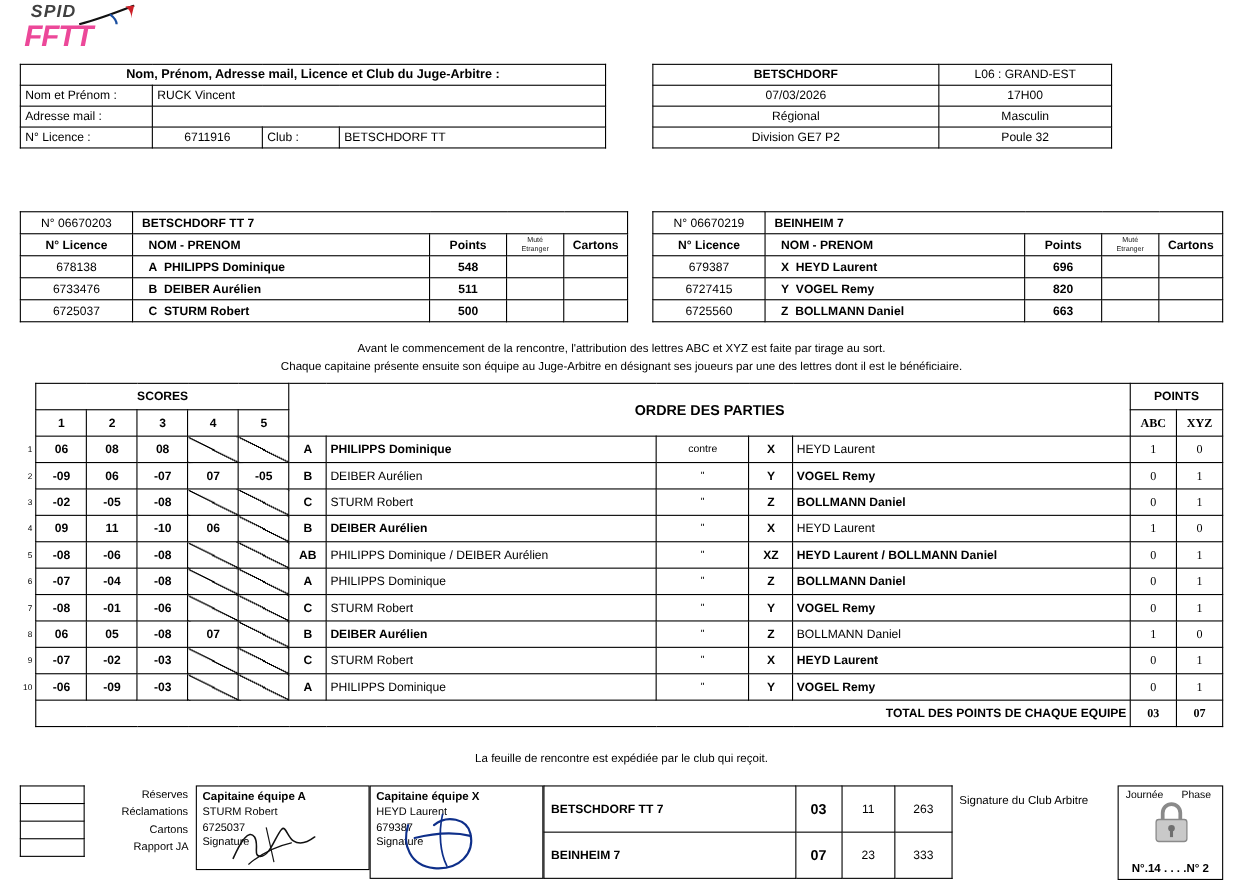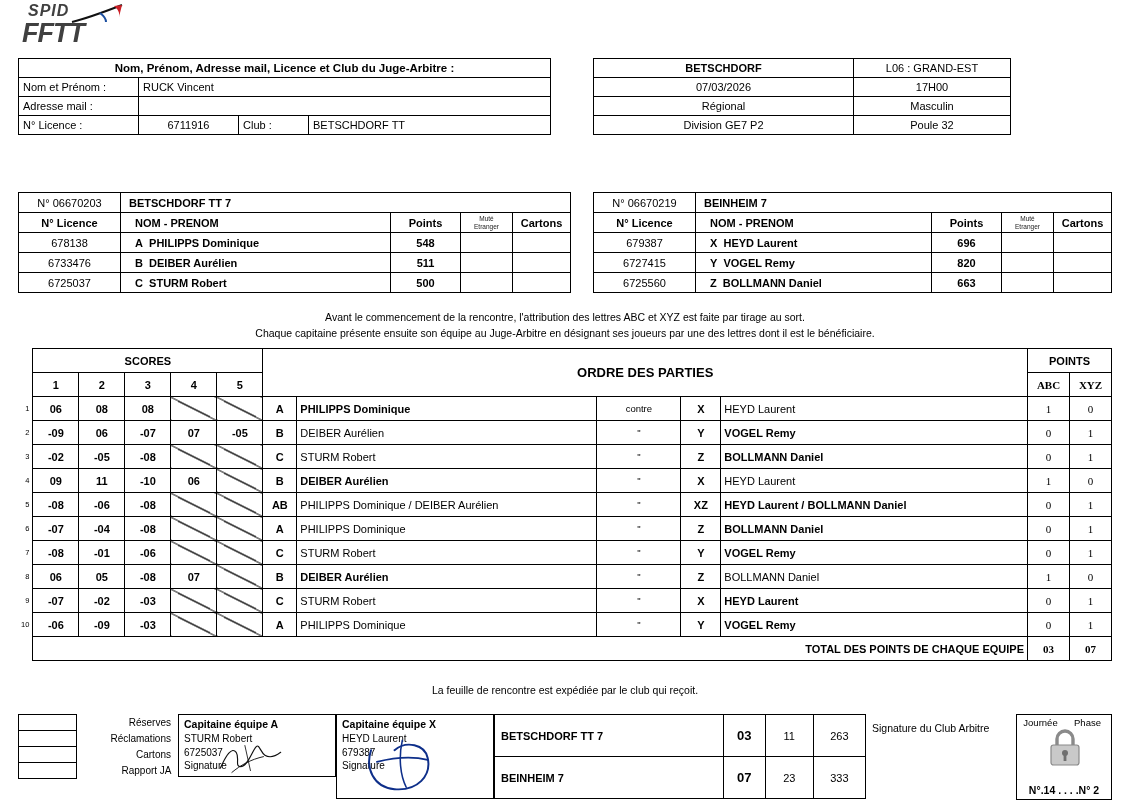--- a/index.html
+++ b/index.html
@@ -20,21 +20,21 @@
   .logo {
     position: absolute; left: 14px; top: 2px; width: 120px; height: 48px;
   }
   .logo .spid {
     font-size: 16px; font-weight: bold; font-style: italic;
     letter-spacing: 1px; color: #404040;
     position: absolute; left: 14px; top: 0px;
   }
   .logo .fftt {
     font-size: 27px; font-weight: bold; font-style: italic;
-    color: #404040; position: absolute; left: 8px; top: 16px;
+    color: #ec4899; position: absolute; left: 8px; top: 16px;
     letter-spacing: -1px;
   }
   .logo .swoosh {
     position: absolute; left: 56px; top: 2px; width: 60px; height: 22px;
   }
 
   .title-block {
     position: absolute; left: 0; top: 8px; width: 1130px; text-align: center;
   }
   .title-main { font-size: 15.5px; font-weight: bold; letter-spacing: .2px; }
@@ -114,21 +114,21 @@
     position: absolute; left: 0; top: 684px; width: 1130px; text-align: center; font-size: 10.5px;
   }
 
   
   .reserves { position: absolute; left: 18px; top: 714px; width: 160px; font-size: 10.5px; }
   .reserves table { border-collapse: collapse; width: 160px; }
   .reserves td { border: 1px solid #000; height: 16px; font-size: 10px; }
   .reserves td.lbl { border: none; text-align: right; padding-right: 6px; width: 100px; }
   .reserves td.box { width: 58px; }
 
-  .capa { position: absolute; left: 178px; top: 714px; width: 158px; height: 63px; border: 1px solid #000; font-size: 10px; padding: 3px 5px; }
+  .capa { position: absolute; left: 178px; top: 714px; width: 158px; height: 77px; border: 1px solid #000; font-size: 10px; padding: 3px 5px; }
   .capx { position: absolute; left: 336px; top: 714px; width: 158px; height: 85px; border: 1px solid #000; font-size: 10px; padding: 3px 5px; }
   .cap-title { font-weight: bold; font-size: 10.5px; margin-bottom: 2px; }
   .cap-line { line-height: 1.35; }
   .sig-svg { position: absolute; left: 0; top: 0; width: 100%; height: 100%; pointer-events: none; }
 
   .results { position: absolute; left: 494px; top: 714px; width: 372px; }
   .results table { border-collapse: collapse; width: 372px; font-size: 11px; }
   .results td { border: 1px solid #000; height: 42px; padding: 0 6px; }
   .results .rname { width: 228px; font-weight: bold; font-size: 11px; }
   .results .rpts { width: 42px; text-align: center; font-weight: bold; font-size: 13px; }

